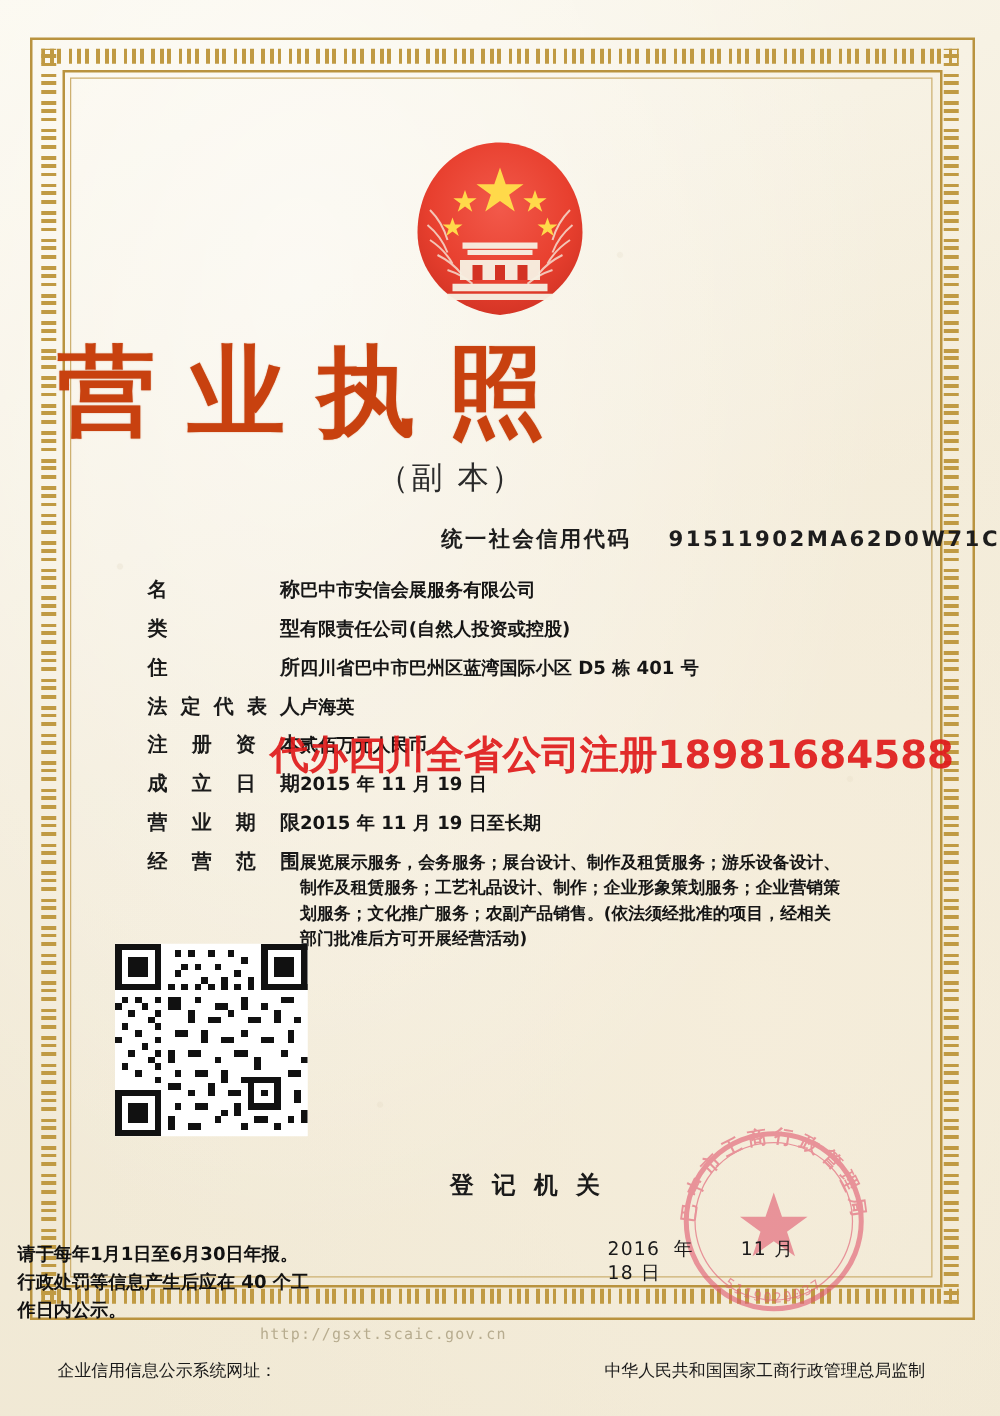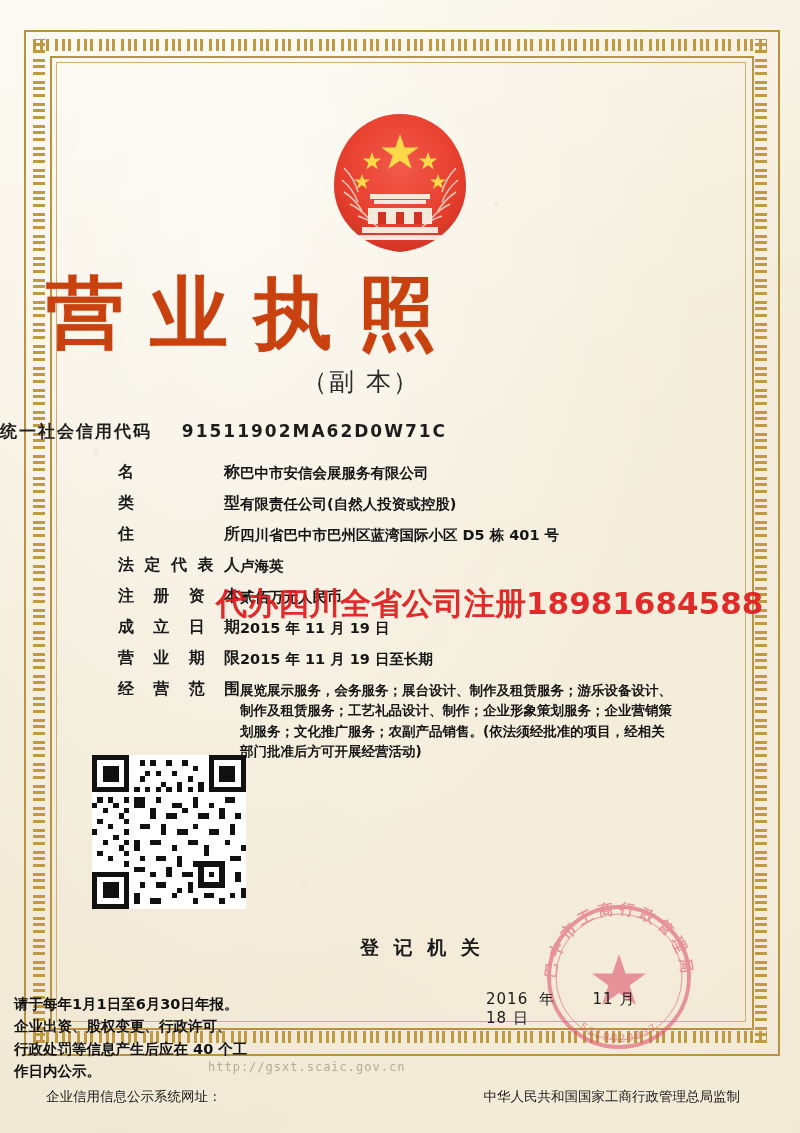--- a/index.html
+++ b/index.html
@@ -118,21 +118,21 @@
     text-align: center;
     font-family: "DejaVu Sans", sans-serif;
     font-size: 25px;
     color: #2b2b2b;
     letter-spacing: 2px;
   }
   .credit-code {
     position: absolute;
     left: 0; top: 420px;
     width: 800px;
-    text-align: left;
+    text-align: right;
     font-family: "DejaVu Sans", sans-serif;
     font-size: 17px;
     font-weight: bold;
     color: #1d1d1d;
     letter-spacing: 2px;
   }
 
   
   .fields {
     position: absolute;
@@ -549,21 +549,20 @@
     <span class="sep" style="display:inline-block;width:18px"></span>
     <span>11</span>
     <span>月</span>
     <span class="sep" style="display:inline-block;width:14px"></span>
     <span>18</span>
     <span>日</span>
   </div>
 
   <div class="notice">
     <div>请于每年1月1日至6月30日年报。</div>
-    <div>企业出资、股权变更、行政许可、</div>
     <div>行政处罚等信息产生后应在 40 个工</div>
     <div>作日内公示。</div>
   </div>
 
   <div class="url-faint">http://gsxt.scaic.gov.cn</div>
 
   <div class="footer-left">企业信用信息公示系统网址：</div>
   <div class="footer-right">中华人民共和国国家工商行政管理总局监制</div>
 
 </div>

